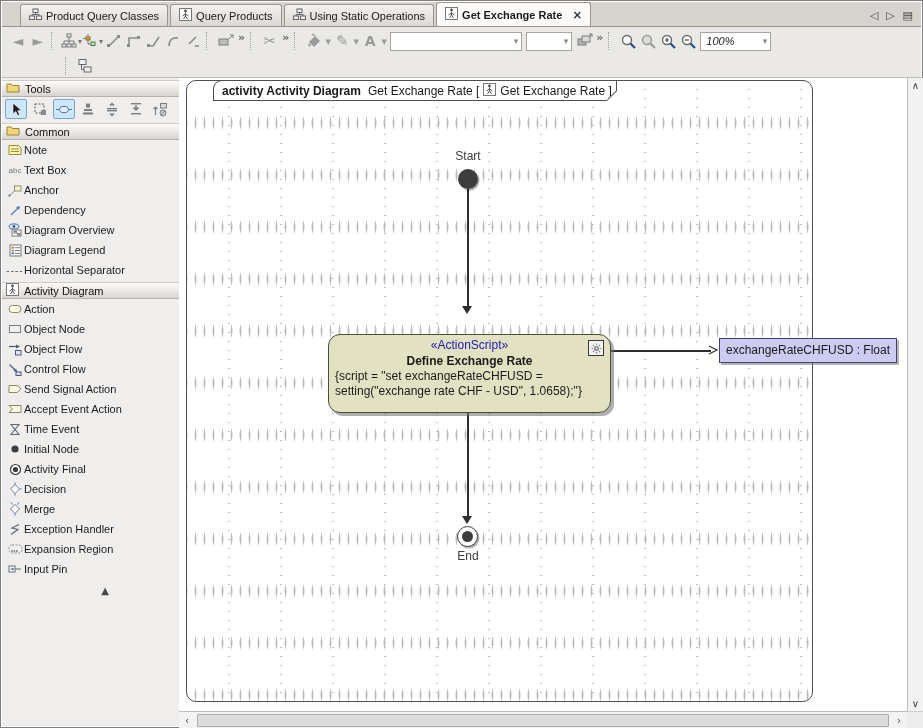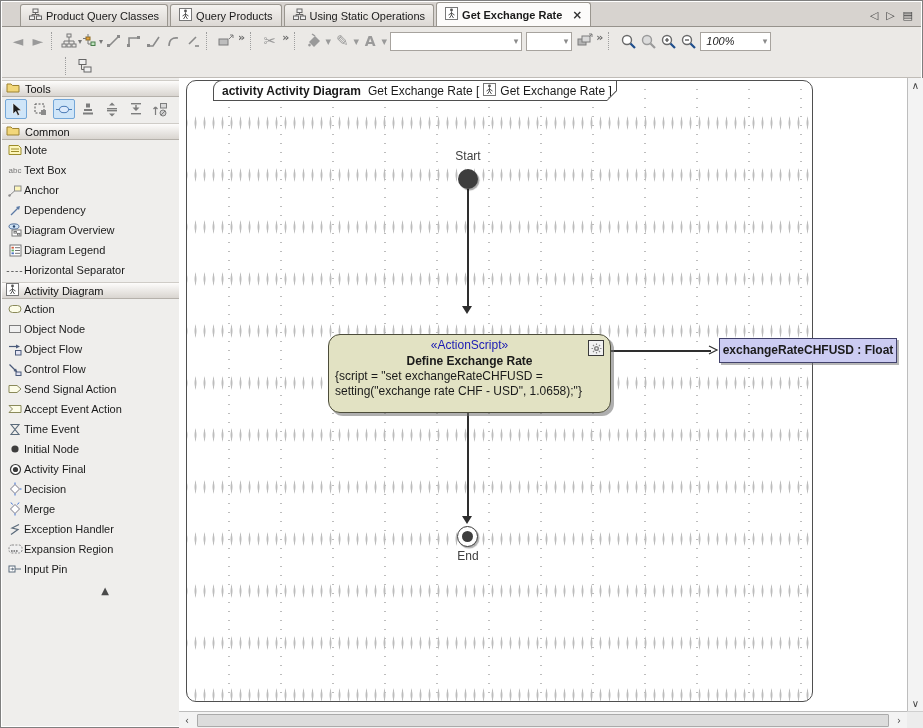--- a/index.html
+++ b/index.html
@@ -129,21 +129,21 @@
   .gear-btn {
     position:absolute; right:6px; top:5px; width:16px; height:16px;
     border:1px solid #3a3a3a; background:#f2f2f2;
     display:flex; align-items:center; justify-content:center;
   }
   .object-node {
     position:absolute; left:540px; top:260px; width:178px; height:25px; z-index:5;
     background:var(--object-fill,#ccccf2);
     border:1px solid var(--object-border,#41416b);
     box-shadow:2px 2px 0 rgba(110,110,110,0.5);
-    font-size:12px; font-weight:bold; text-align:center; line-height:22px;
+    font-size:12px; font-weight:normal; text-align:center; line-height:22px;
   }
   .open-arrow { position:absolute; left:528px; top:266px; z-index:3; }
   .end-node {
     position:absolute; left:278px; top:448px; width:21px; height:21px; z-index:4;
     border:1.5px solid var(--node-fill,#3d3d3d); border-radius:50%; background:#fff;
     display:flex; align-items:center; justify-content:center;
     box-shadow:1.5px 1.5px 1px rgba(0,0,0,0.3);
   }
   .end-dot { width:11px; height:11px; border-radius:50%; background:var(--node-fill,#3d3d3d); }
 

